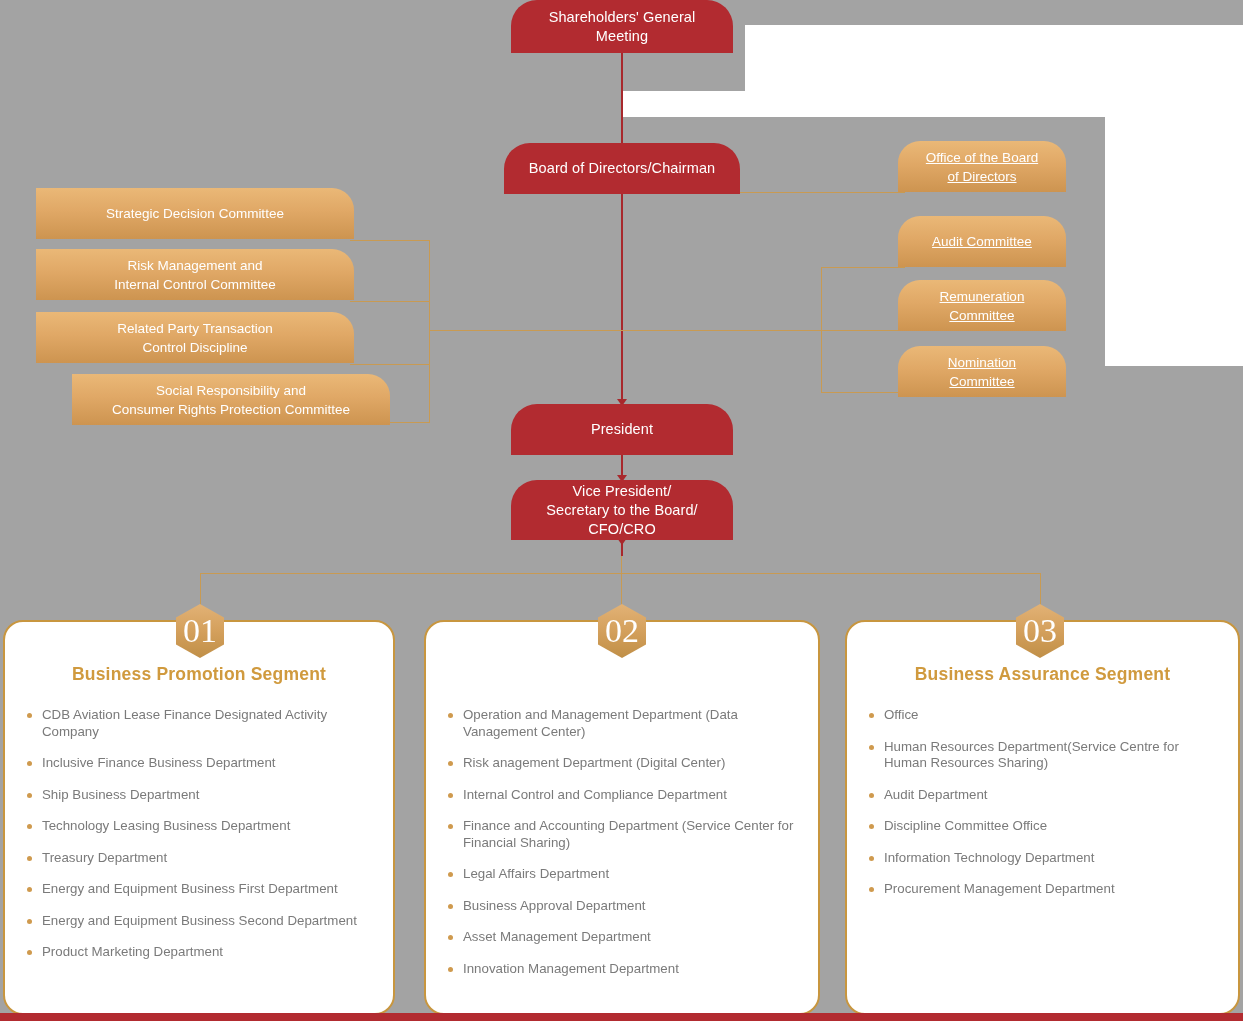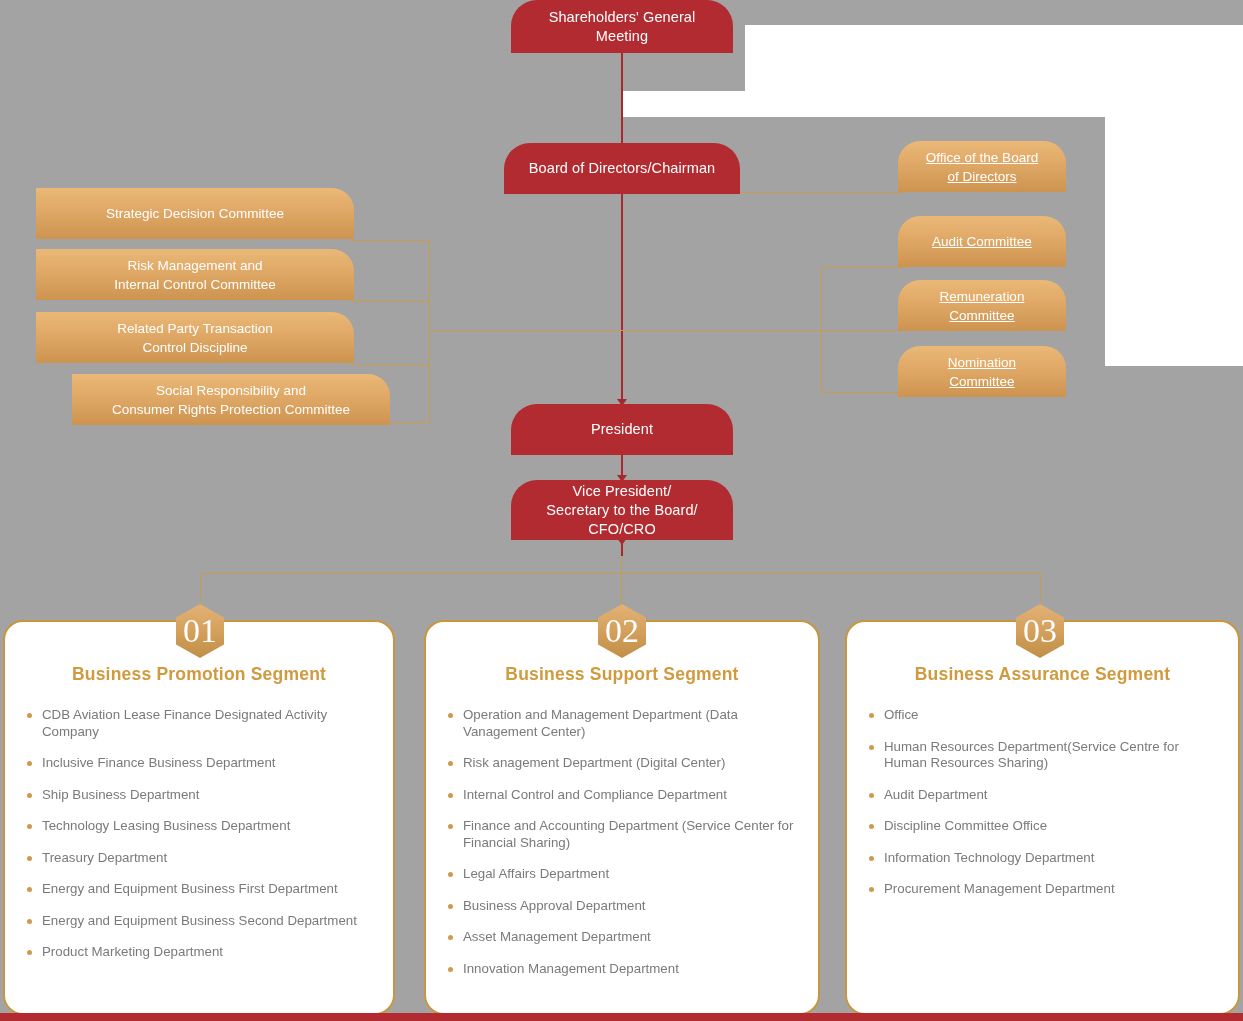--- a/index.html
+++ b/index.html
@@ -174,21 +174,20 @@
       <li>Ship Business Department</li>
       <li>Technology Leasing Business Department</li>
       <li>Treasury Department</li>
       <li>Energy and Equipment Business First Department</li>
       <li>Energy and Equipment Business Second Department</li>
       <li>Product Marketing Department</li>
     </ul>
   </div>
 
   <div class="card" style="left:424px;width:396px;">
-    <div class="card-title">Business Support Segment</div>
     <ul>
       <li>Operation and Management Department (Data Vanagement Center)</li>
       <li>Risk anagement Department (Digital Center)</li>
       <li>Internal Control and Compliance Department</li>
       <li>Finance and Accounting Department (Service Center for Financial Sharing)</li>
       <li>Legal Affairs Department</li>
       <li>Business Approval Department</li>
       <li>Asset Management Department</li>
       <li>Innovation Management Department</li>
     </ul>

